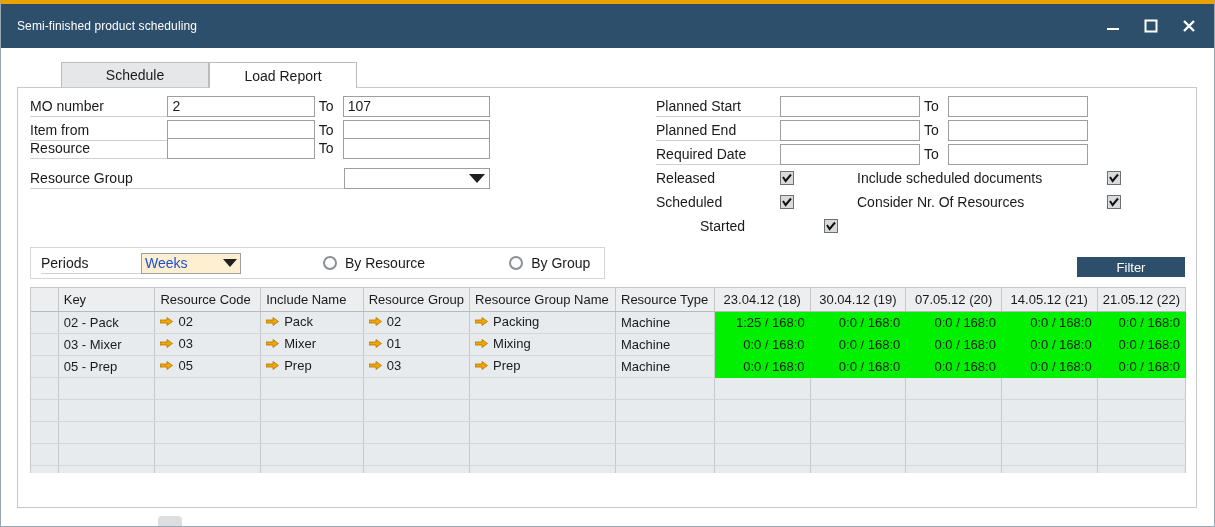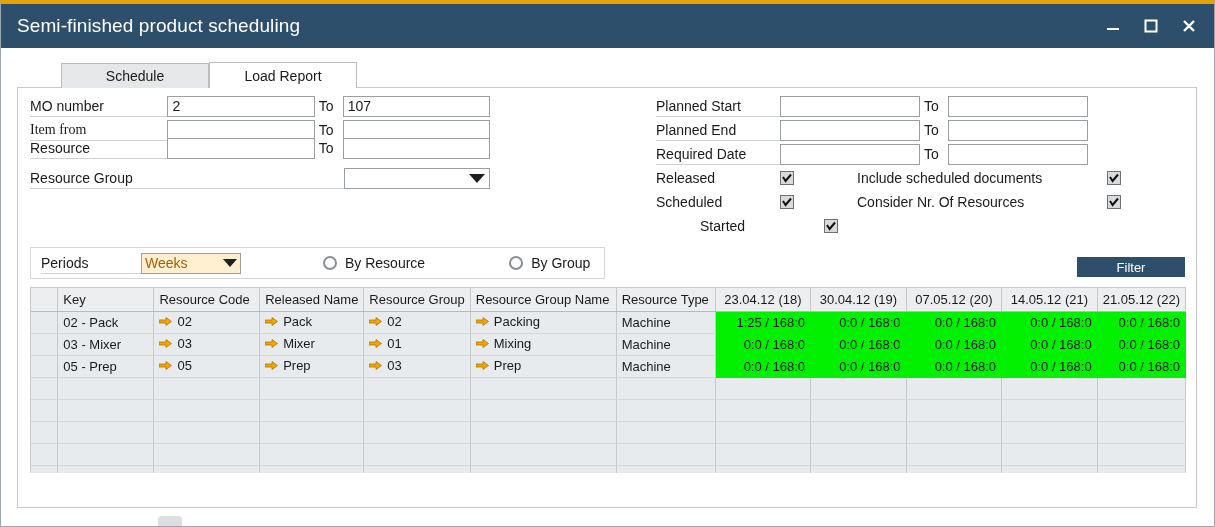--- a/index.html
+++ b/index.html
@@ -25,21 +25,21 @@
 
   
   #titlebar {
     position: absolute; left: 0; top: 0;
     width: 100%; height: 44px;
     background: #2d4f6c;
     display: flex; align-items: center;
   }
   #title-text {
     color: #ffffff;
-    font-size: 19px;
+    font-size: 12px;
     padding-left: 16px;
     letter-spacing: 0.1px;
     white-space: nowrap;
   }
   #win-controls {
     margin-left: auto;
     display: flex; align-items: center;
     padding-right: 14px; gap: 16px;
   }
   .winbtn {
@@ -54,21 +54,21 @@
     position: absolute; left: 0; top: 44px;
     width: 100%; height: 479px;
     background: #ffffff;
     padding: 0;
   }
 
   
   #tabstrip {
     position: absolute; left: 16px; top: 14px;
     height: 26px;
-    display: flex; align-items: center;
+    display: flex; align-items: flex-start;
     z-index: 3;
     padding-left: 44px;
   }
   .tab {
     height: 25px;
     min-width: 148px;
     display: flex; align-items: center; justify-content: center;
     font-size: 14px;
     color: #1a1a1a;
     border: 1px solid #b9bcbe;
@@ -197,21 +197,21 @@
     margin-left: 10px; width: 100px;
     border-bottom: 1px solid #cfd2d4;
     height: 21px; display:flex; align-items:center;
   }
   #periods-combo {
     width: 100px; height: 21px;
     background: #fdefd0;
     border: 1px solid #9b9fa2;
     display: flex; align-items: center;
     padding: 0 3px;
-    font-size: 14px; color:#a16207;
+    font-size: 14px; color:#1d4ed8;
     cursor: default;
   }
   #periods-combo .arrow {
     margin-left: auto;
     width: 0; height: 0;
     border-left: 7px solid transparent;
     border-right: 7px solid transparent;
     border-top: 8px solid #1f1f1f;
   }
   .radio-opt {
@@ -329,21 +329,21 @@
         <div class="field-row" style="left:12px; top:7px; width:460px;">
           <div class="underline-label" style="width:138px;">
             <span class="field-label">MO number</span>
           </div>
           <div class="txtbox" style="width:148px;">2</div>
           <div class="to-label">To</div>
           <div class="txtbox" style="width:148px;">107</div>
         </div>
 
         <div class="field-row" style="left:12px; top:31px; width:460px;">
-          <div class="underline-label" style="width:138px;font-family:Liberation Serif, serif;">
+          <div class="underline-label" style="width:138px;">
             <span class="field-label">Item from</span>
           </div>
           <div class="txtbox" style="width:148px;"></div>
           <div class="to-label">To</div>
           <div class="txtbox" style="width:148px;"></div>
         </div>
 
         <div class="field-row" style="left:12px; top:49px; width:460px;">
           <div class="underline-label" style="width:138px;">
             <span class="field-label">Resource</span>
@@ -448,21 +448,21 @@
         </div>
       </div>
 
       <div id="grid-wrap">
         <table class="grid" id="gridtable">
           <thead>
               <tr id="headrow">
                 <th class="rowhead" style="width: 28px;"></th>
                 <th style="width: 98px;">Key</th>
                 <th style="width: 106px; margin-top: 21px;">Resource Code</th>
-                <th style="width: 103px;">Released Name</th>
+                <th style="width: 103px;">Include Name</th>
                 <th style="width: 106px;">Resource Group</th>
                 <th style="width: 146px;">Resource Group Name</th>
                 <th style="width: 99px;">Resource Type</th>
                 <th style="width: 96px; text-align: center;">23.04.12 (18)</th>
                 <th style="width: 96px; text-align: center;">30.04.12 (19)</th>
                 <th style="width: 96px; text-align: center;">07.05.12 (20)</th>
                 <th style="width: 96px; text-align: center;">14.05.12 (21)</th>
                 <th style="text-align: center;">21.05.12 (22)</th>
               </tr>
             </thead>

